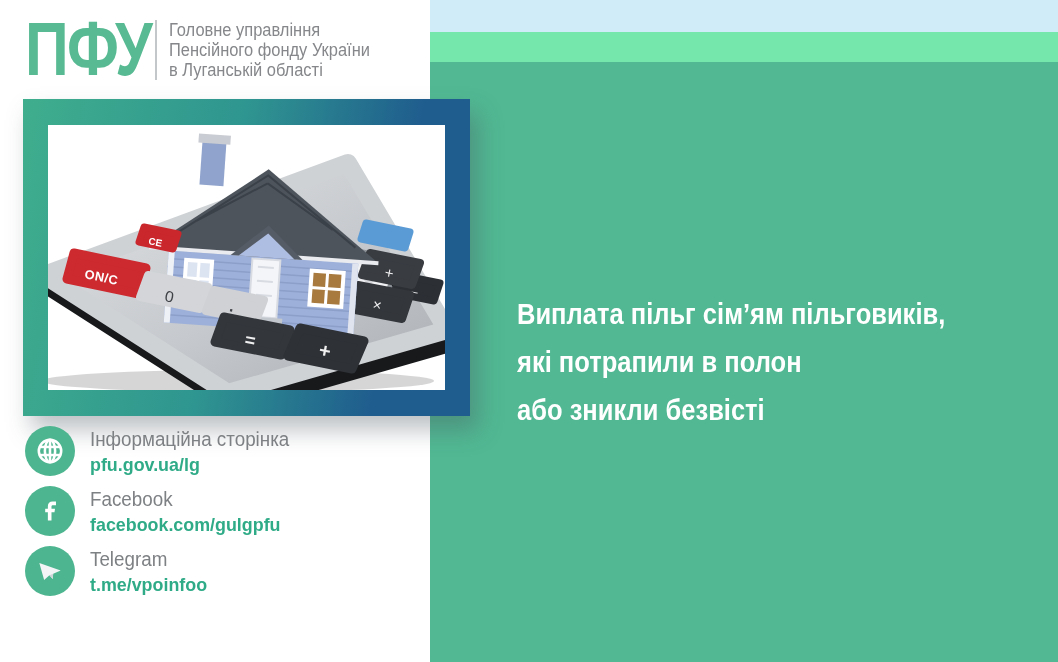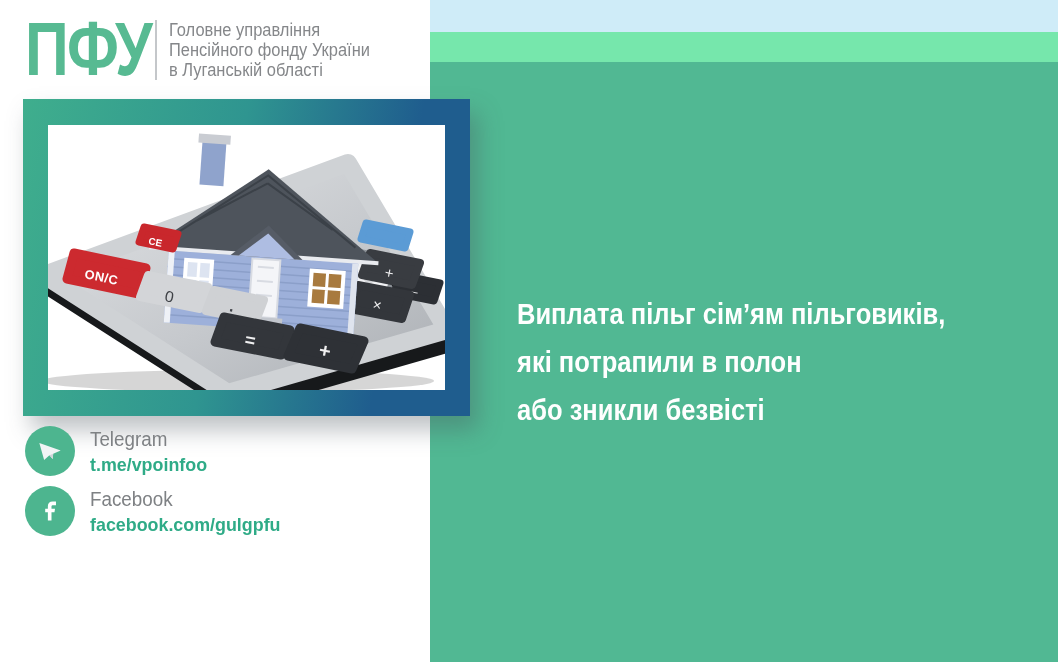--- a/index.html
+++ b/index.html
@@ -140,43 +140,58 @@
   </div>
 
   <div class="headline">
     <div>Виплата пільг сім’ям пільговиків,</div>
     <div>які потрапили в полон</div>
     <div>або зникли безвісті</div>
   </div>
 
   <div class="contacts">
 
+    <div class="contact-row">
+      <div class="contact-icon">
+        <svg width="32" height="32" viewBox="0 0 30 30" fill="none" stroke="#ffffff" stroke-width="2.4">
+          <circle cx="15" cy="15" r="10.5"></circle>
+          <ellipse cx="15" cy="15" rx="4.8" ry="10.5"></ellipse>
+          <line x1="4.6" y1="11.2" x2="25.4" y2="11.2"></line>
+          <line x1="4.6" y1="18.8" x2="25.4" y2="18.8"></line>
+          <line x1="15" y1="4.5" x2="15" y2="25.5"></line>
+        </svg>
+      </div>
+      <div class="contact-text">
+        <div class="contact-label">Інформаційна сторінка</div>
+        <div class="contact-link">pfu.gov.ua/lg</div>
+      </div>
+    </div>
+
+    <div class="contact-row">
+      <div class="contact-icon">
+        <svg width="32" height="32" viewBox="0 0 30 30">
+          <path fill="#ffffff" d="M18 9.5h2.6V6h-3.1c-2.9 0-4.5 1.8-4.5 4.5v2.3H10.5v3.3H13V24h3.4v-7.9h2.8l.5-3.3h-3.3v-2c0-.9.4-1.3 1.6-1.3z"></path>
+        </svg>
+      </div>
+      <div class="contact-text">
+        <div class="contact-label">Facebook</div>
+        <div class="contact-link">facebook.com/gulgpfu</div>
+      </div>
+    </div>
 
     <div class="contact-row">
       <div class="contact-icon">
         <svg width="32" height="32" viewBox="0 0 30 30">
           <g transform="translate(30,0) scale(-1,1)">
             <polygon fill="#f2f4f5" points="5,14.5 25,7.5 20.5,23.5 15.5,19 12.5,22.5 12,17.5"></polygon>
             <polygon fill="#cfd4d8" points="12,17.5 15.5,19 12.5,22.5"></polygon>
           </g>
         </svg>
       </div>
       <div class="contact-text">
         <div class="contact-label">Telegram</div>
         <div class="contact-link">t.me/vpoinfoo</div>
       </div>
     </div>
 
-    <div class="contact-row">
-      <div class="contact-icon">
-        <svg width="32" height="32" viewBox="0 0 30 30">
-          <path fill="#ffffff" d="M18 9.5h2.6V6h-3.1c-2.9 0-4.5 1.8-4.5 4.5v2.3H10.5v3.3H13V24h3.4v-7.9h2.8l.5-3.3h-3.3v-2c0-.9.4-1.3 1.6-1.3z"></path>
-        </svg>
-      </div>
-      <div class="contact-text">
-        <div class="contact-label">Facebook</div>
-        <div class="contact-link">facebook.com/gulgpfu</div>
-      </div>
-    </div>
-
 
   </div>
 </div>
 
 </body></html>

